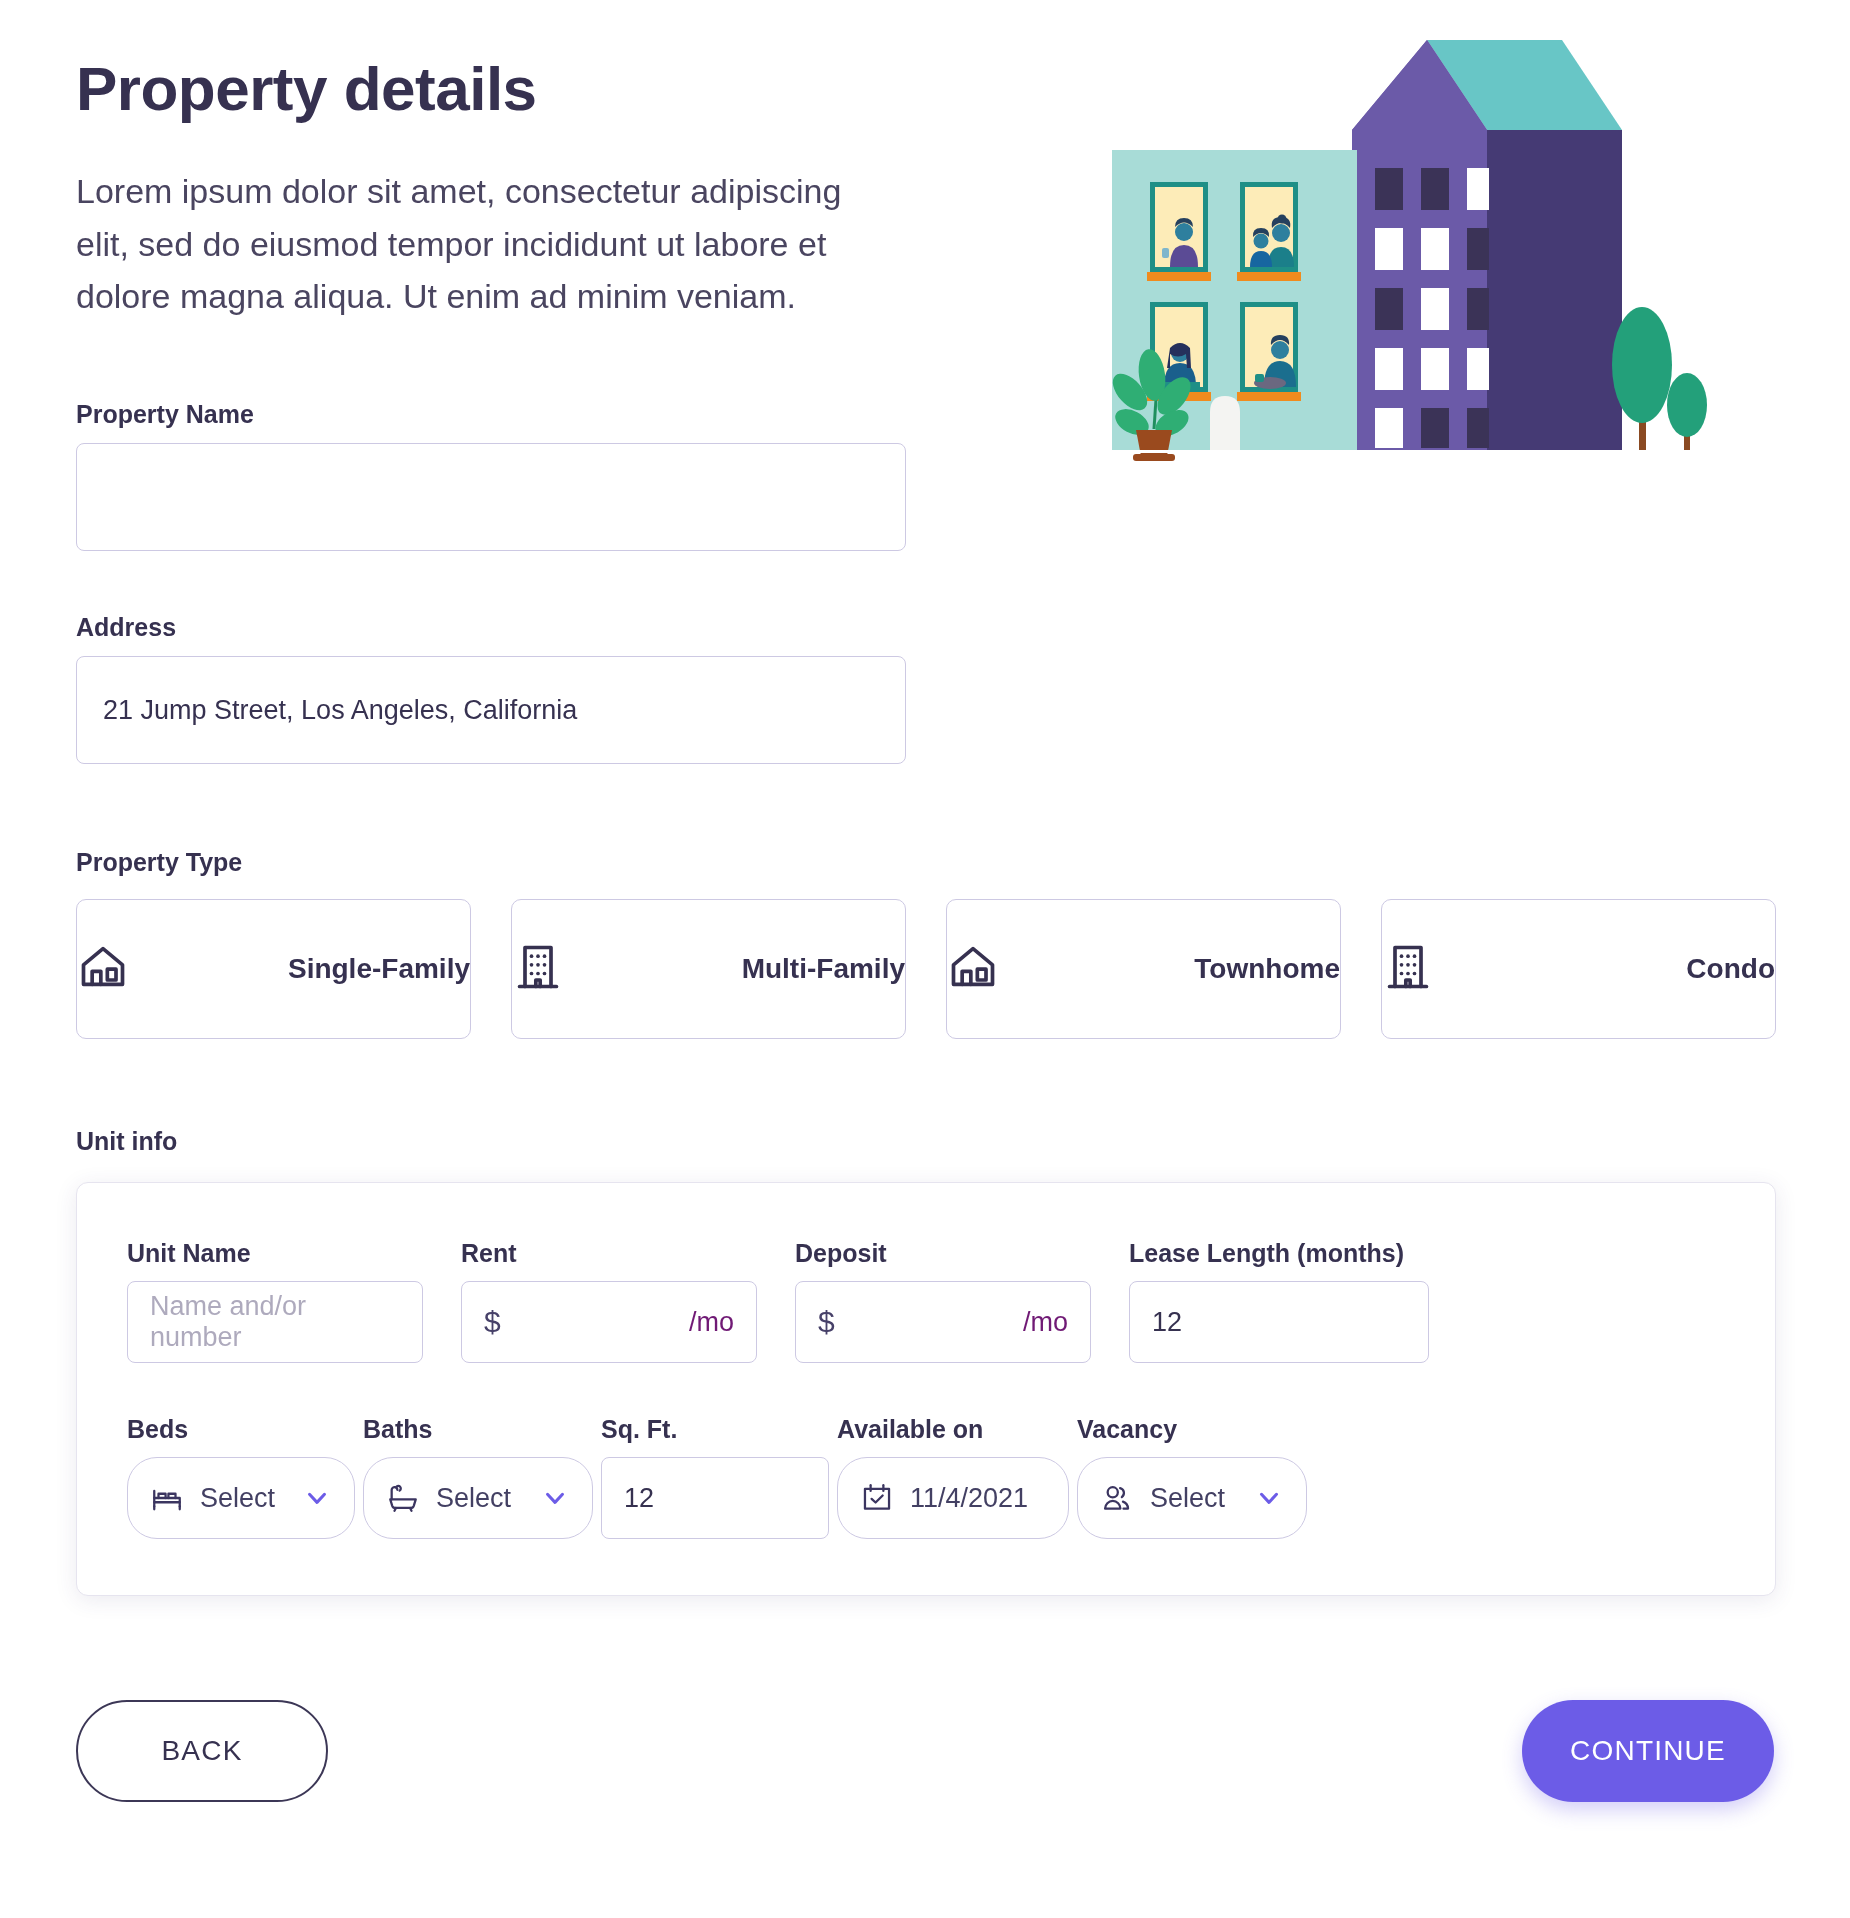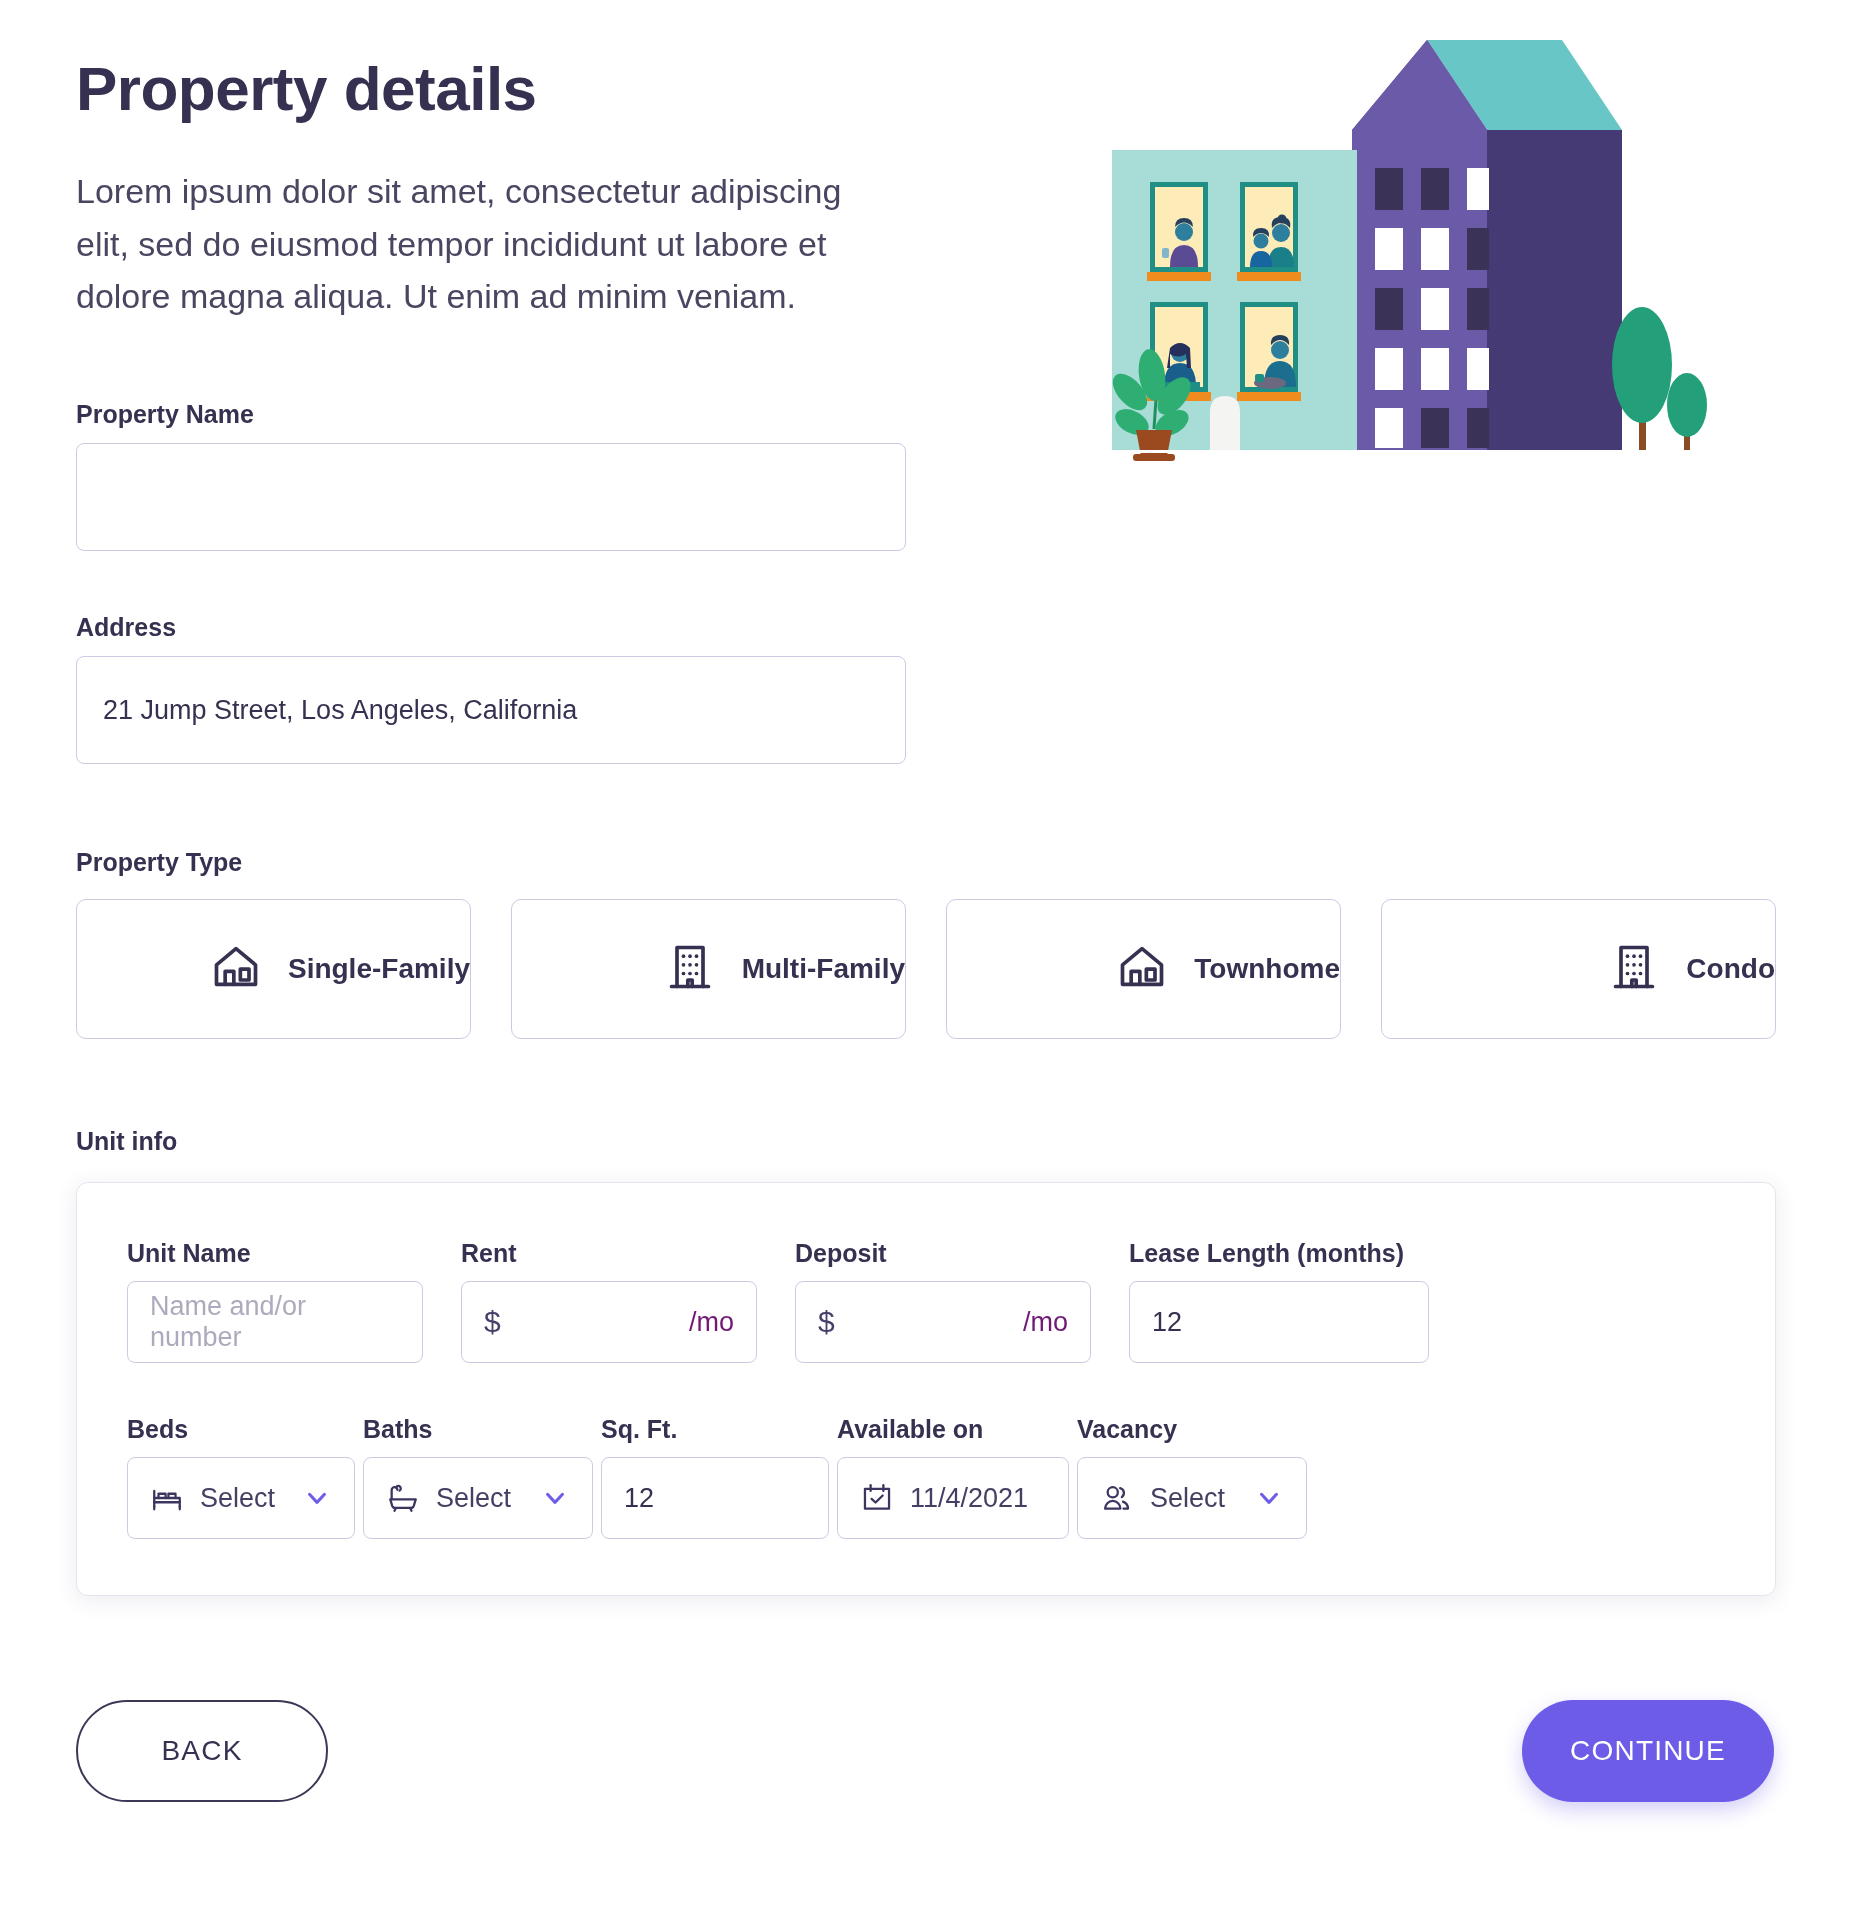--- a/index.html
+++ b/index.html
@@ -93,21 +93,21 @@
     margin-top: 22px;
   }
   .type-card {
     flex: 1;
     height: 140px;
     border: 1.5px solid #cdc9e3;
     border-radius: 10px;
     background: #fff;
     display: flex;
     align-items: center;
-    justify-content: flex-end;
+    justify-content: space-between;
     gap: 26px;
     cursor: pointer;
   }
   .type-card .label {
     font-size: 28px;
     font-weight: bold;
     color: #363150;
   }
 
   
@@ -133,21 +133,21 @@
     border: 1.5px solid #cdc9e3;
     border-radius: 8px;
     background: #fff;
     display: flex;
     align-items: center;
     padding: 0 22px;
     font-size: 27px;
     color: #363150;
     cursor: text;
   }
-  .ubox.select { cursor: pointer; }
+  .ubox.select { cursor: pointer; border-radius: 30px; }
   .ubox .ph { color: #aeaabd; }
   .ubox .money { font-size: 30px; color: #474169; font-weight: 500; }
   .ubox .suffix { margin-left: auto; color: #701a75; font-size: 27px; }
   .ubox .sel-label { color: #434063; font-size: 27px; }
   .ubox .ico { display: inline-flex; margin-right: 16px; }
   .ubox .chev { margin-left: auto; display: inline-flex; }
 
   .w-unitname { width: 296px; }
   .w-rent     { width: 296px; }
   .w-deposit  { width: 296px; }

